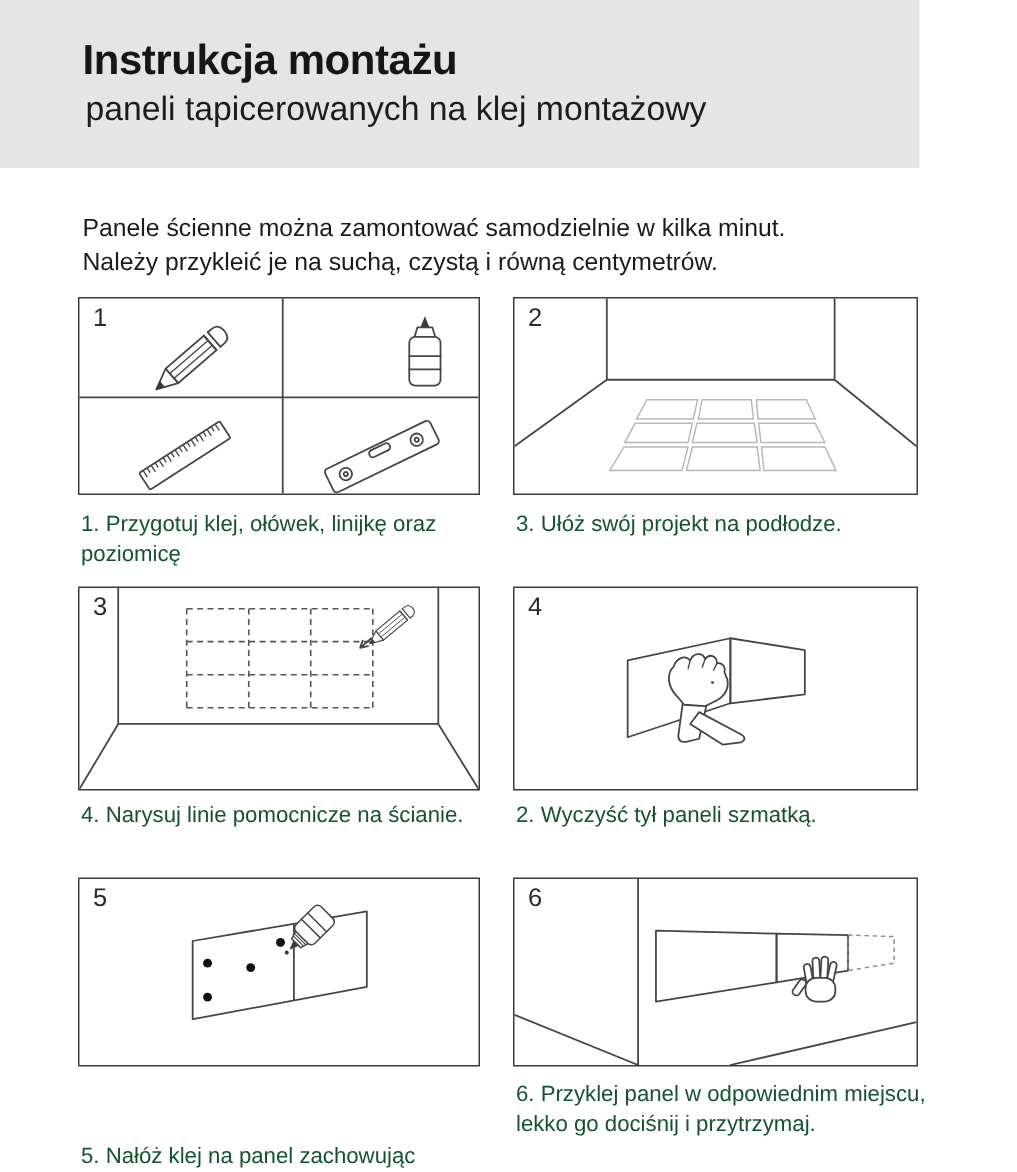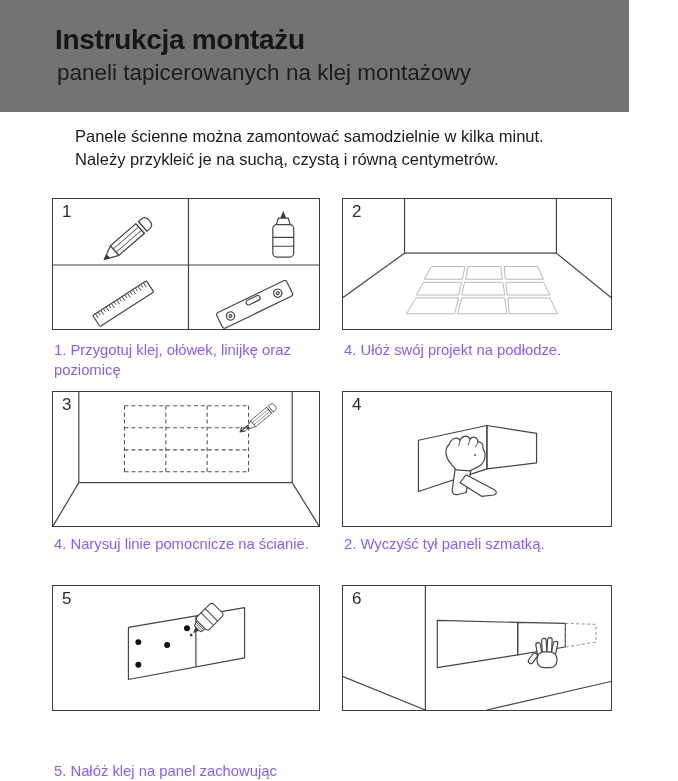--- a/index.html
+++ b/index.html
@@ -3,51 +3,51 @@
 <meta charset="utf-8">
 <style>
   html,body{margin:0;padding:0;background:#fff;}
   .page{position:relative;width:678px;height:781px;background:#ffffff;overflow:hidden;
         font-family:"Liberation Sans",sans-serif;color:#1d1d1d;}
   .hero{position:absolute;left:0;top:0;width:613px;height:112px;background:#f4d7da;}
   .hero h1{margin:0;position:absolute;left:55px;top:24px;font-size:28px;font-weight:bold;
            letter-spacing:-0.3px;color:#161616;}
   .hero .sub{margin:2px;position:absolute;left:55px;top:58px;font-size:22.5px;font-weight:400;
              color:#1c1c1c;white-space:nowrap;}
-  .intro{position:absolute;left:55px;top:108px;font-size:16.5px;line-height:23px;color:#1b1b1b;margin-left:20px;}
+  .intro{position:absolute;left:55px;top:124px;font-size:16.5px;line-height:23px;color:#1b1b1b;}
   .frame{position:absolute;border:1.6px solid #3c3c3c;background:#fff;box-sizing:border-box;}
   .frame svg{position:absolute;left:0;top:0;width:100%;height:100%;}
   .num{position:absolute;left:9px;top:3px;font-size:17px;color:#2b2b2b;z-index:2;}
   .f1{left:52px;top:198px;width:268px;height:132px;}
   .f2{left:342px;top:198px;width:270px;height:132px;}
   .f3{left:52px;top:391px;width:268px;height:136px;}
   .f4{left:342px;top:391px;width:270px;height:136px;}
   .f5{left:52px;top:585px;width:268px;height:126px;}
   .f6{left:342px;top:585px;width:270px;height:126px;}
-  .cap{position:absolute;font-size:14.8px;line-height:20px;color:#8b5cf6;}
+  .cap{position:absolute;font-size:14.8px;line-height:20px;color:#14532d;}
   .c1{left:54px;top:340px;width:292px;}
   .c2{left:344px;top:340px;width:280px;}
   .c3{left:54px;top:534px;width:292px;}
   .c4{left:344px;top:534px;width:280px;}
   .c5{left:54px;top:722px;width:260px;line-height:25px;margin-top:37px;}
   .c6{left:344px;top:720px;width:302px;}
   .ln{stroke:#454545;stroke-width:1.2;fill:none;stroke-linecap:round;stroke-linejoin:round;}
   .lnf{stroke:#454545;stroke-width:1.2;fill:#ffffff;stroke-linejoin:round;}
   .thin{stroke:#454545;stroke-width:0.9;fill:none;}
   .fillDark{fill:#3a3a3a;stroke:none;}
   .lightPanel{stroke:#b8b8b8;stroke-width:1;fill:#ffffff;}
   .dash{stroke:#565656;stroke-width:1.1;fill:none;stroke-dasharray:4 3;}
   .dashLight{stroke:#8d8d8d;stroke-width:1;fill:none;stroke-dasharray:3 2.5;}
 </style>
 </head>
 <body>
 
 <div class="page">
 
-  <header class="hero" style="background: #737373; padding-left: 16px;">
+  <header class="hero" style="background: #e5e5e5;">
     <h1>Instrukcja montażu</h1>
     <p class="sub">paneli tapicerowanych na klej montażowy</p>
   </header>
 
   <p class="intro">
     <span>Panele ścienne można zamontować samodzielnie w kilka minut.</span><br>
     <span>Należy przykleić je na suchą, czystą i równą centymetrów.</span>
   </p>
 
   <div class="frame f1">
@@ -182,18 +182,19 @@
         <rect class="lnf" x="7.4" y="1.2" width="4.6" height="16.5" rx="2.3" transform="rotate(-3 9.7 9)"></rect>
         <rect class="lnf" x="12.8" y="0.5" width="4.6" height="17" rx="2.3" transform="rotate(3 15 9)"></rect>
         <rect class="lnf" x="18" y="4" width="4.4" height="14" rx="2.2" transform="rotate(12 20 11)"></rect>
         <rect class="lnf" x="2.5" y="15" width="20" height="16" rx="7"></rect>
         <rect class="lnf" x="-2.5" y="16" width="5" height="12" rx="2.4" transform="rotate(35 0 19)"></rect>
       </g>
     </svg>
   </div>
 
   <div class="cap c1">1. Przygotuj klej, ołówek, linijkę oraz poziomicę</div>
-  <div class="cap c2">4. Ułóż swój projekt na podłodze.</div>
+  <div class="cap c2">3. Ułóż swój projekt na podłodze.</div>
   <div class="cap c3">4. Narysuj linie pomocnicze na ścianie.</div>
   <div class="cap c4">2. Wyczyść tył paneli szmatką.</div>
   <div class="cap c5">5. Nałóż klej na panel zachowując odstęp ok 25 centymetrów.</div>
+  <div class="cap c6">6. Przyklej panel w odpowiednim miejscu, lekko go dociśnij i przytrzymaj.</div>
 
 </div>
 
 </body></html>

